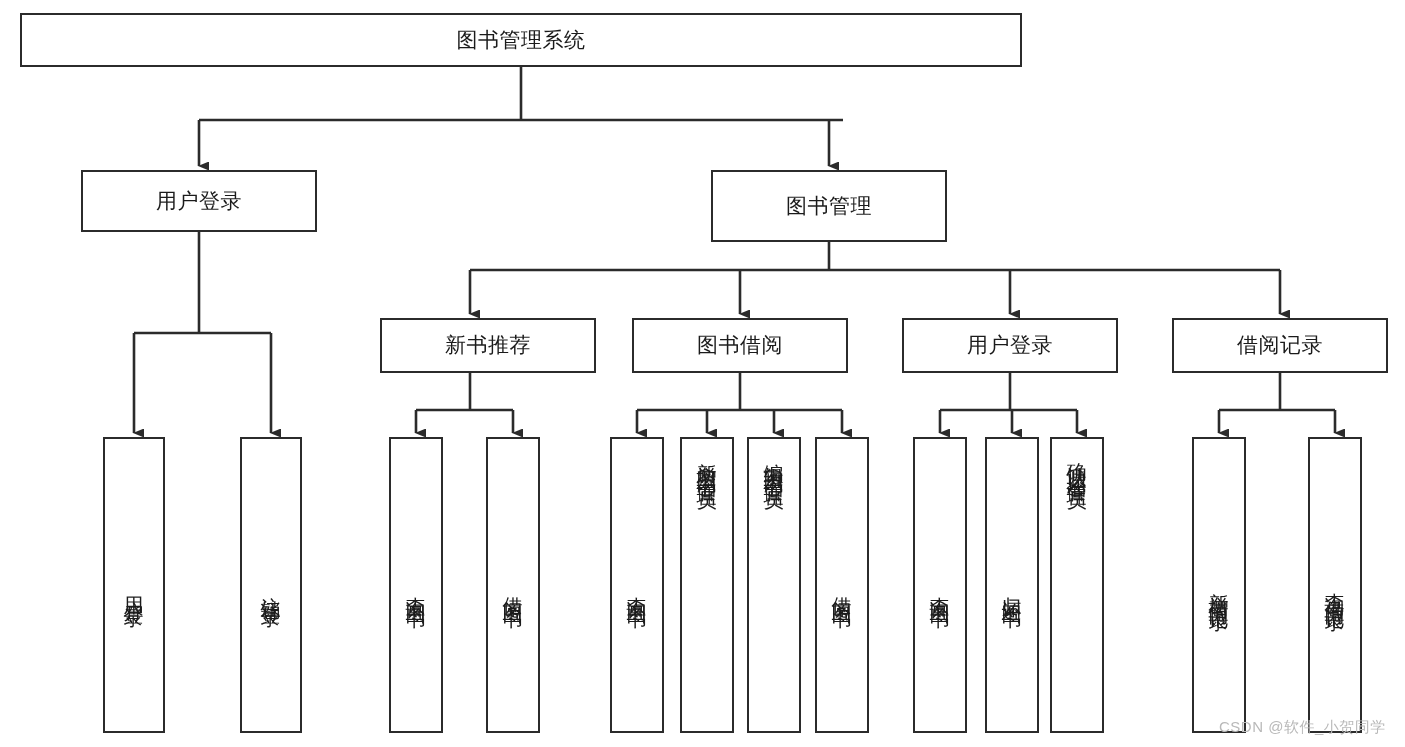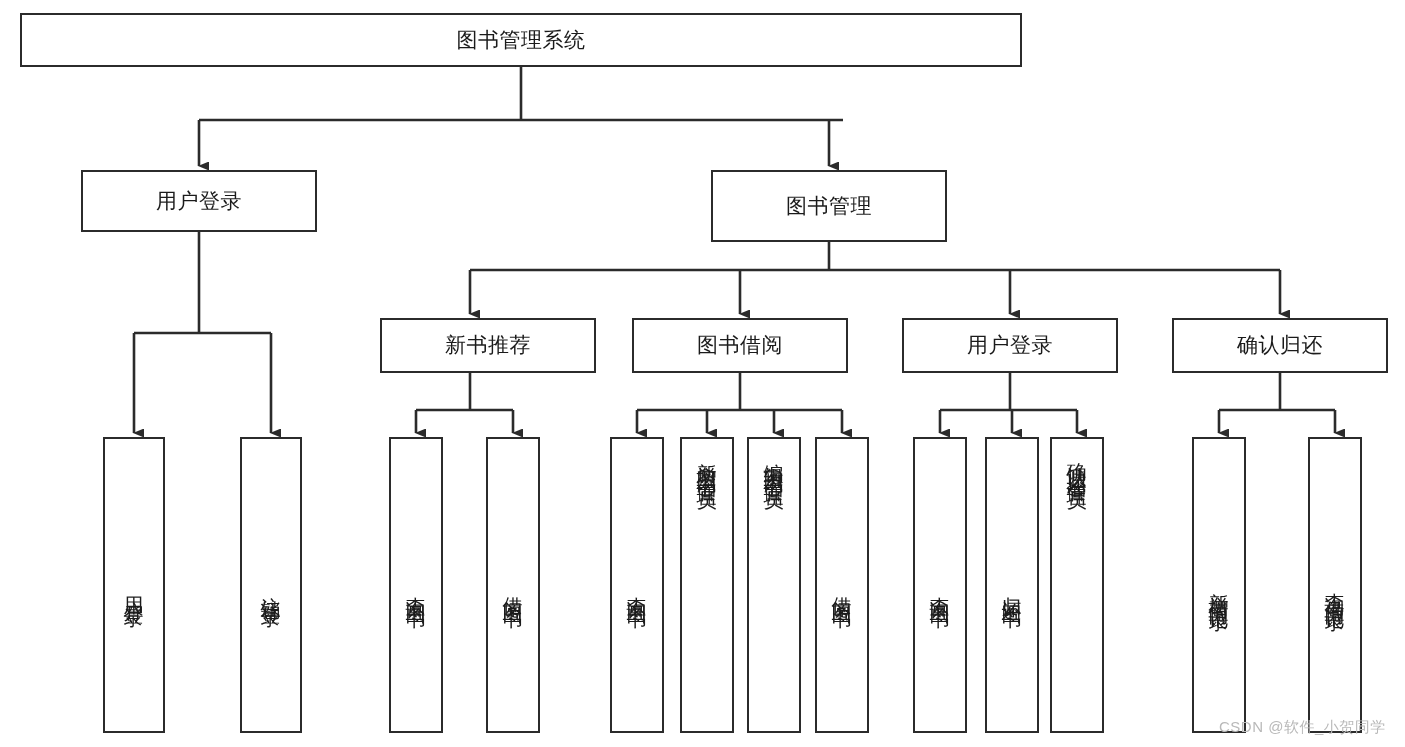--- a/index.html
+++ b/index.html
@@ -151,21 +151,21 @@
   <div class="node" id="n-l3-0" style="left: 380px; top: 318px; width: 216px; height: 55px;">
     <span class="label">新书推荐</span>
   </div>
   <div class="node" id="n-l3-1" style="left: 632px; top: 318px; width: 216px; height: 55px;">
     <span class="label">图书借阅</span>
   </div>
   <div class="node" id="n-l3-2" style="left: 902px; top: 318px; width: 216px; height: 55px;">
     <span class="label">用户登录</span>
   </div>
   <div class="node" id="n-l3-3" style="left: 1172px; top: 318px; width: 216px; height: 55px;">
-    <span class="label">确认归还</span>
+    <span class="label">借阅记录</span>
   </div>
 
   <div class="node vertical mid" id="n-lf-0" style="left: 103px; top: 437px; width: 62px; height: 296px;">
     <span class="label">用户登录</span>
   </div>
   <div class="node vertical mid" id="n-lf-1" style="left: 240px; top: 437px; width: 62px; height: 296px;">
     <span class="label">注销登录</span>
   </div>
   <div class="node vertical mid" id="n-lf-2" style="left: 389px; top: 437px; width: 54px; height: 296px;">
     <span class="label">查询图书</span>

